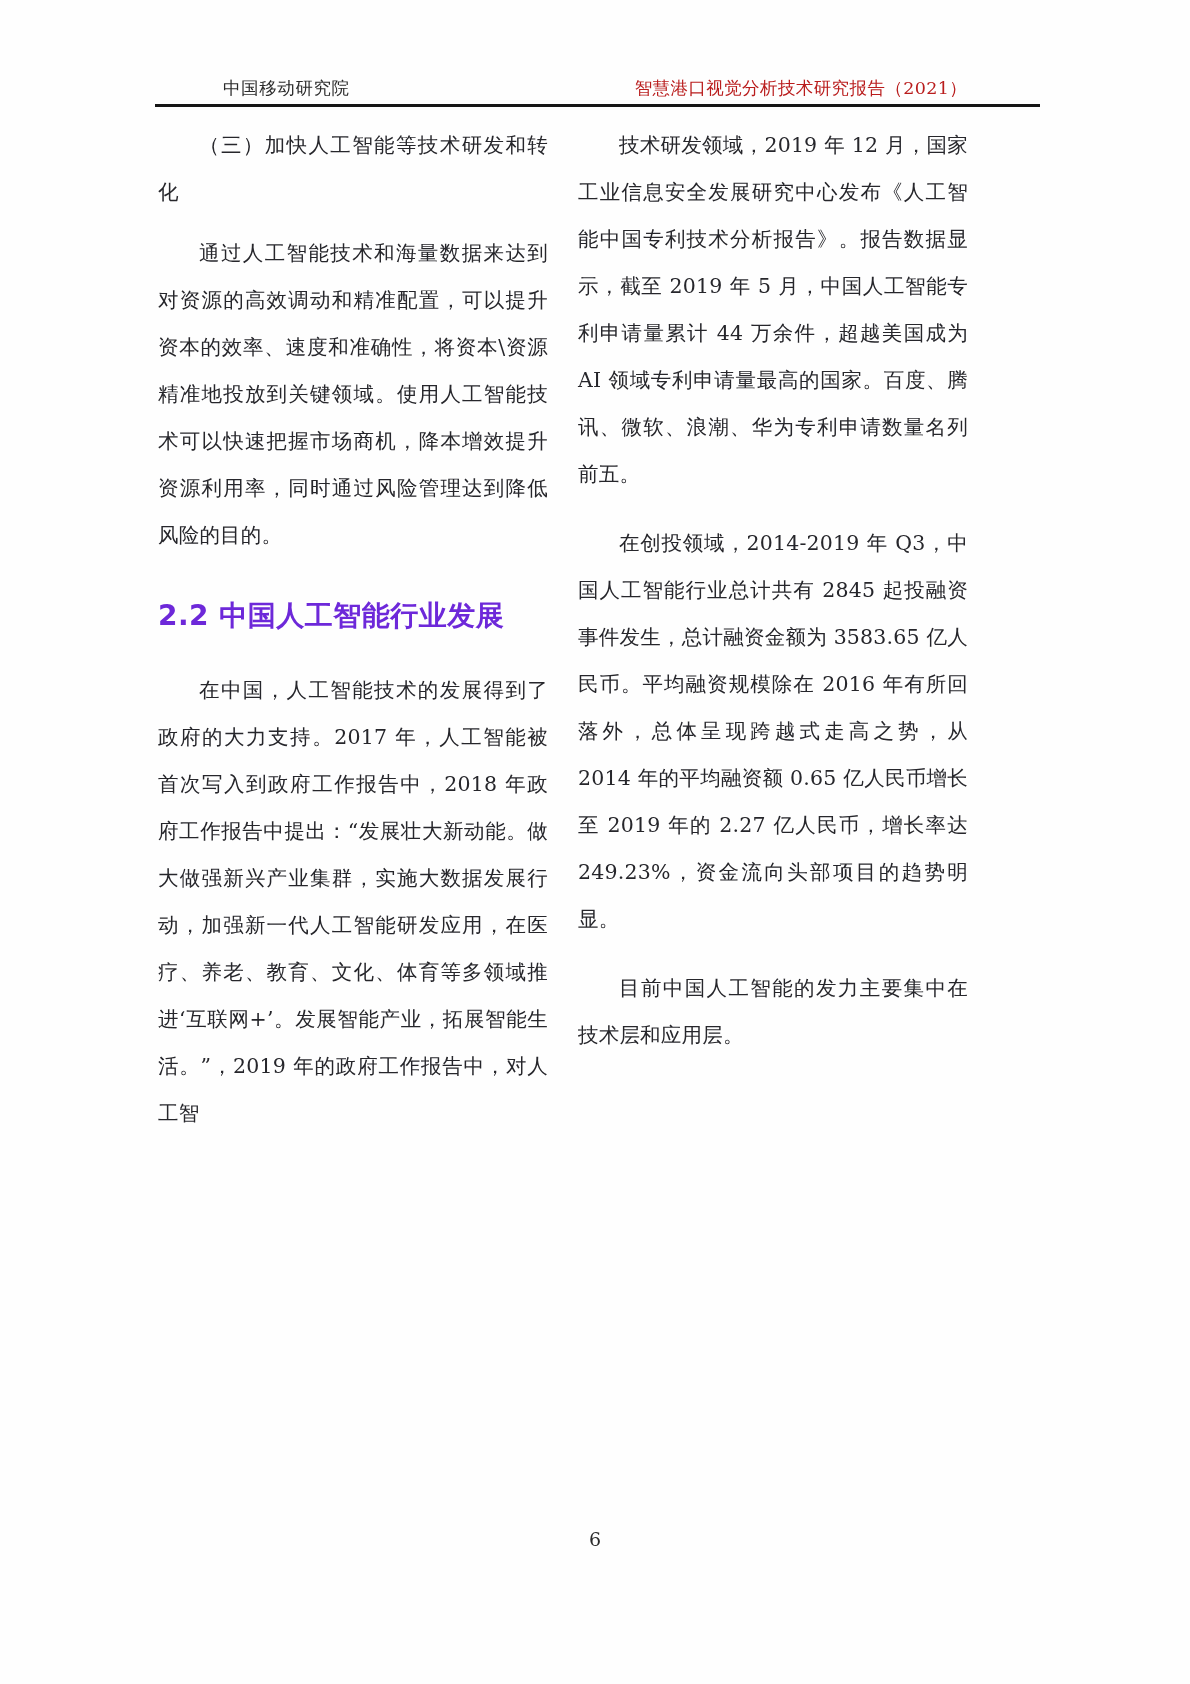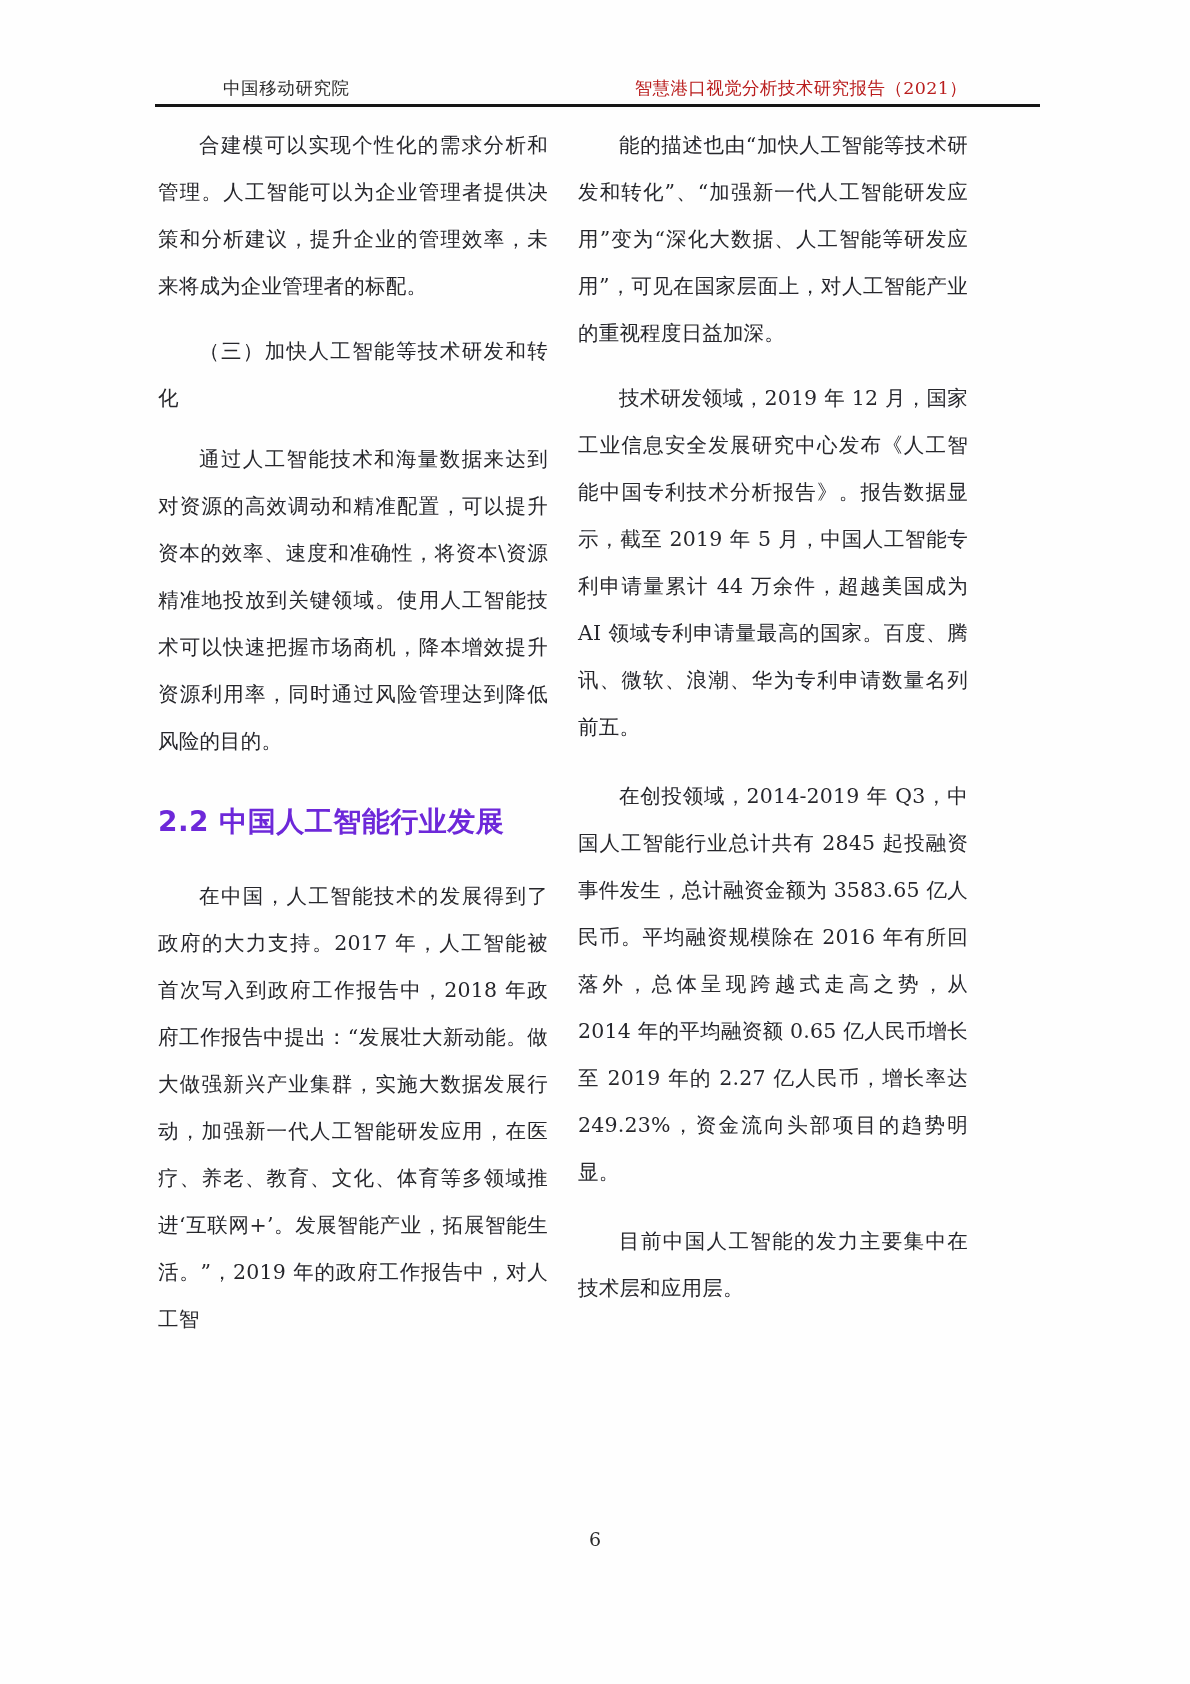--- a/index.html
+++ b/index.html
@@ -133,33 +133,31 @@
     <div class="header-row">
       <div class="header-left">中国移动研究院</div>
       <div class="header-right">智慧港口视觉分析技术研究报告（2021）</div>
     </div>
     <div class="header-rule"></div>
   </div>
 
   <div class="columns">
 
     <div class="col col-left">
-      <p class="para">合建模可以实现个性化的需求分析和管理。人工智能可以为企业管理者提供决策和分析建议，提升企业的管理效率，未来将成为企业管理者的标配。</p>
 
       <p class="subheading">（三）加快人工智能等技术研发和转化</p>
 
       <p class="para">通过人工智能技术和海量数据来达到对资源的高效调动和精准配置，可以提升资本的效率、速度和准确性，将资本\资源精准地投放到关键领域。使用人工智能技术可以快速把握市场商机，降本增效提升资源利用率，同时通过风险管理达到降低风险的目的。</p>
 
       <h2 class="heading2">2.2 中国人工智能行业发展</h2>
 
       <p class="para">在中国，人工智能技术的发展得到了政府的大力支持。2017 年，人工智能被首次写入到政府工作报告中，2018 年政府工作报告中提出：“发展壮大新动能。做大做强新兴产业集群，实施大数据发展行动，加强新一代人工智能研发应用，在医疗、养老、教育、文化、体育等多领域推进‘互联网+’。发展智能产业，拓展智能生活。”，2019 年的政府工作报告中，对人工智</p>
     </div>
 
     <div class="col col-right">
-      <p class="para">能的描述也由“加快人工智能等技术研发和转化”、“加强新一代人工智能研发应用”变为“深化大数据、人工智能等研发应用”，可见在国家层面上，对人工智能产业的重视程度日益加深。</p>
 
       <p class="para">技术研发领域，2019 年 12 月，国家工业信息安全发展研究中心发布《人工智能中国专利技术分析报告》。报告数据显示，截至 2019 年 5 月，中国人工智能专利申请量累计 44 万余件，超越美国成为 AI 领域专利申请量最高的国家。百度、腾讯、微软、浪潮、华为专利申请数量名列前五。</p>
 
       <p class="para gap-before">在创投领域，2014-2019 年 Q3，中国人工智能行业总计共有 2845 起投融资事件发生，总计融资金额为 3583.65 亿人民币。平均融资规模除在 2016 年有所回落外，总体呈现跨越式走高之势，从 2014 年的平均融资额 0.65 亿人民币增长至 2019 年的 2.27 亿人民币，增长率达 249.23%，资金流向头部项目的趋势明显。</p>
 
       <p class="para gap-before">目前中国人工智能的发力主要集中在技术层和应用层。</p>
     </div>
 
   </div>
 

